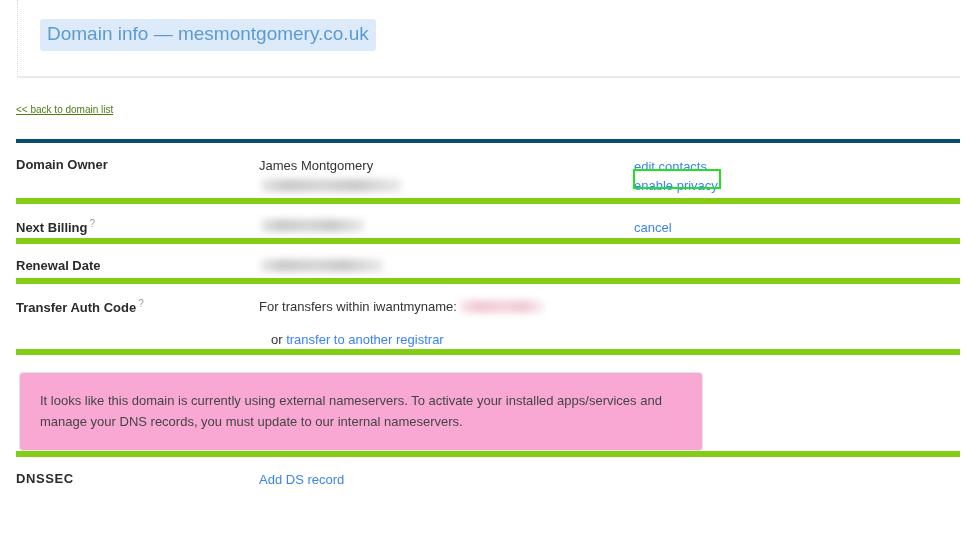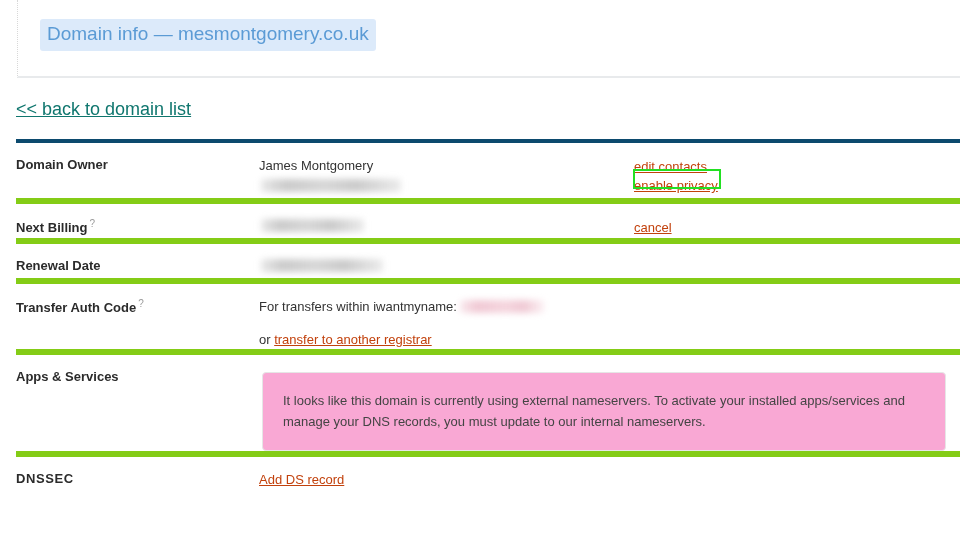--- a/index.html
+++ b/index.html
@@ -47,22 +47,22 @@
     white-space: nowrap;
   }
 
   
   .back-link-wrap {
     position: absolute;
     left: 16px;
     top: 99px;
   }
   .back-link {
-    font-size: 18px;
-    color: #0f766e;
+    font-size: 10px;
+    color: #4d7c0f;
     text-decoration: underline;
     cursor: pointer;
     white-space: nowrap;
   }
 
   
   .info-table {
     position: absolute;
     left: 16px;
     top: 139px;
@@ -107,22 +107,21 @@
   }
   .cell-actions {
     flex: 1 1 auto;
     font-size: 13px;
     padding-top: 14px;
     box-sizing: border-box;
     line-height: 19px;
   }
 
   a.lnk {
-    color: #c2410c;
-    text-decoration: underline;
+    color: #3b82f6;
     cursor: pointer;
     font-size: 13px;
   }
   a.lnk.bold { font-weight: bold; }
 
   
   .redact {
     display: block;
     border-radius: 2px;
     background: linear-gradient(90deg,
@@ -154,21 +153,21 @@
 
   
   .row-owner    { min-height: 49px; }
   .row-billing  { min-height: 35px; }
   .row-renewal  { min-height: 35px; }
   .row-auth     { min-height: 71px; }
   .row-ns       { min-height: 52px; }
   .row-apps     { min-height: 93px; }
   .row-dnssec   { min-height: 42px; }
 
-  .transfer-line2 { margin-top: 16px; font-size: 13px; color: #333; }
+  .transfer-line2 { margin-top: 16px; font-size: 13px; color: #333; margin-left: 12px; }
 
   
   .notice {
     margin: 17px 0 0 3px;
     width: 684px;
     background: #f9a8d4;
     border: 1px solid #e6e6e6;
     border-radius: 4px;
     box-sizing: border-box;
     padding: 17px 20px 18px 20px;
@@ -259,23 +258,20 @@
         </div>
         <div class="transfer-line2">
           <span>or </span><a class="lnk">transfer to another registrar</a>
         </div>
       </div>
       <div class="cell-actions"></div>
     </div>
 
 
     <div class="row row-apps">
-      <div class="cell-label">
-        <span>Apps &amp; Services</span>
-      </div>
       <div class="cell-value">
         <div class="notice">It looks like this domain is currently using external nameservers. To activate your installed apps/services and manage your DNS records, you must update to our internal nameservers.</div>
       </div>
     </div>
 
     <div class="row row-dnssec">
       <div class="cell-label label-dnssec">
         <span>DNSSEC</span>
       </div>
       <div class="cell-value">

